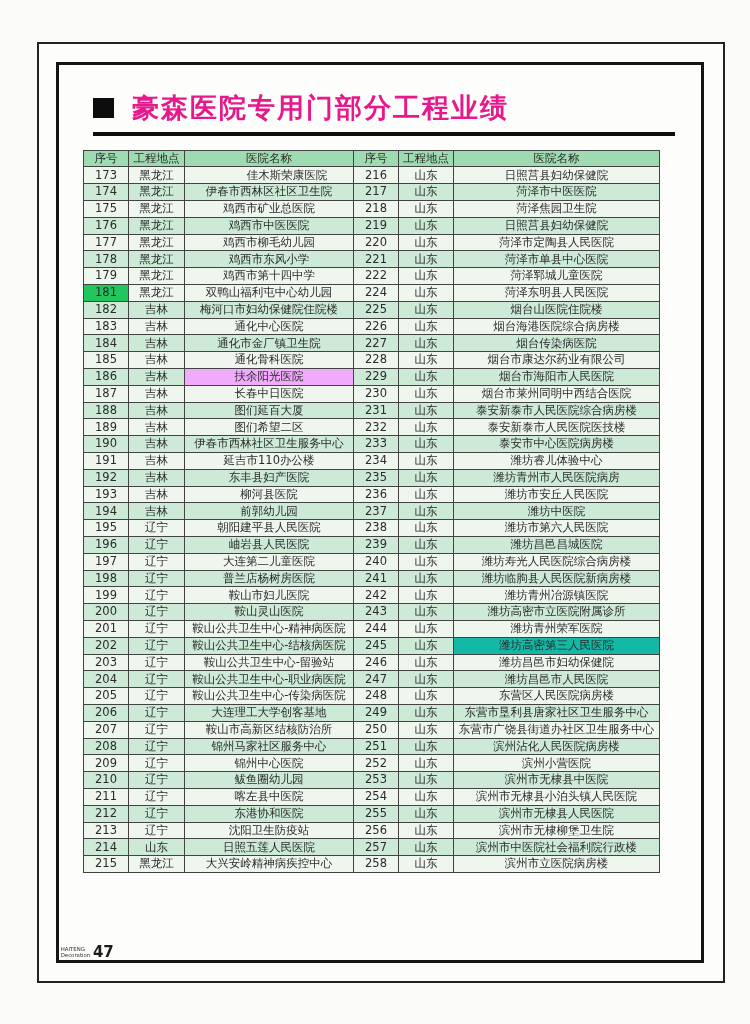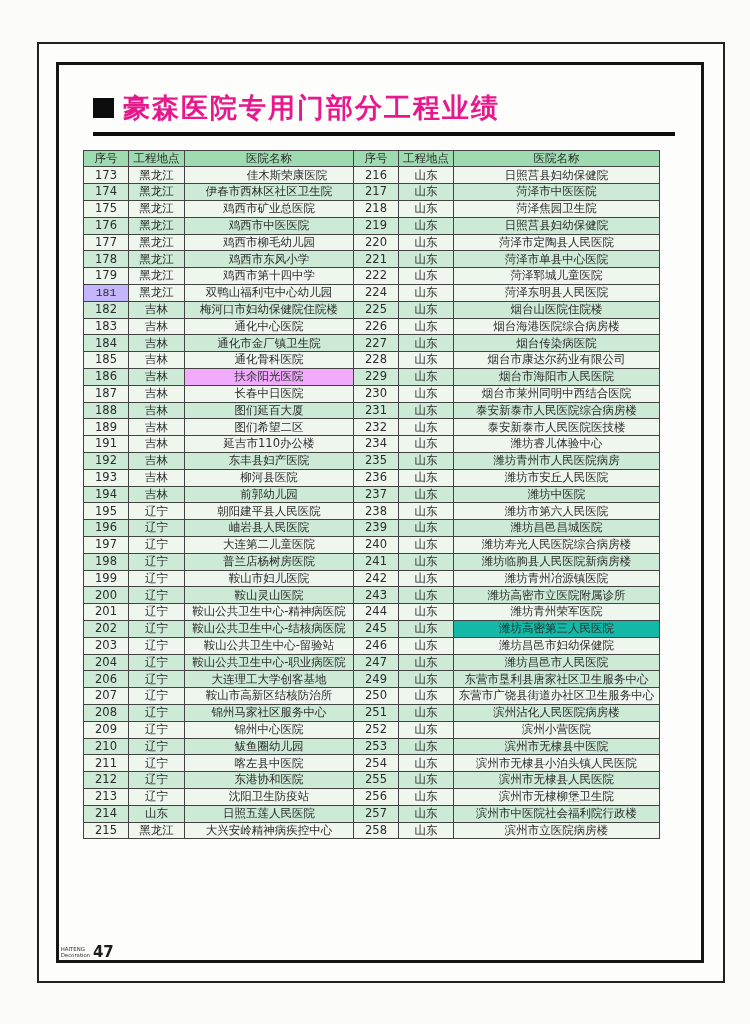--- a/index.html
+++ b/index.html
@@ -19,21 +19,21 @@
   .inner-frame {
     position: absolute;
     left: 17px; top: 18px;
     width: 648px; height: 901px;
     border: 3px solid #151515;
     background: #fdfdfc;
   }
   .title-wrap {
     display: flex;
     align-items: center;
-    gap: 9px;
+    gap: 18px;
     margin: 28px 26px 0 34px;
     padding-bottom: 9px;
     border-bottom: 4px solid #0d0d0d;
   }
   .title-square {
     width: 21px; height: 20px;
     background: #0d0d0d;
     flex: 0 0 auto;
   }
   .page-title {
@@ -164,21 +164,21 @@
           </tr>
           <tr>
             <td style="background: rgb(238, 246, 238);">179</td>
             <td style="background: rgb(238, 246, 238);">黑龙江</td>
             <td style="background: rgb(238, 246, 238);">鸡西市第十四中学</td>
             <td style="background: rgb(238, 246, 238);">222</td>
             <td style="background: rgb(238, 246, 238);">山东</td>
             <td style="background: rgb(238, 246, 238);">菏泽郓城儿童医院</td>
           </tr>
           <tr>
-            <td style="background: #c4b5fd; font-family: Liberation Mono, monospace;">181</td>
+            <td style="background: #22c55e;">181</td>
             <td style="background: rgb(238, 246, 238);">黑龙江</td>
             <td style="background: rgb(238, 246, 238);">双鸭山福利屯中心幼儿园</td>
             <td style="background: rgb(238, 246, 238);">224</td>
             <td style="background: rgb(238, 246, 238);">山东</td>
             <td style="background: rgb(238, 246, 238);">菏泽东明县人民医院</td>
           </tr>
           <tr>
             <td style="background: rgb(205, 234, 214);">182</td>
             <td style="background: rgb(205, 234, 214);">吉林</td>
             <td style="background: rgb(205, 234, 214);">梅河口市妇幼保健院住院楼</td>
@@ -236,20 +236,28 @@
           </tr>
           <tr>
             <td style="background: rgb(238, 246, 238);">189</td>
             <td style="background: rgb(238, 246, 238);">吉林</td>
             <td style="background: rgb(238, 246, 238);">图们希望二区</td>
             <td style="background: rgb(238, 246, 238);">232</td>
             <td style="background: rgb(238, 246, 238);">山东</td>
             <td style="background: rgb(238, 246, 238);">泰安新泰市人民医院医技楼</td>
           </tr>
           <tr>
+            <td style="background: rgb(205, 234, 214);">190</td>
+            <td style="background: rgb(205, 234, 214);">吉林</td>
+            <td style="background: rgb(205, 234, 214);">伊春市西林社区卫生服务中心</td>
+            <td style="background: rgb(205, 234, 214);">233</td>
+            <td style="background: rgb(205, 234, 214);">山东</td>
+            <td style="background: rgb(205, 234, 214);">泰安市中心医院病房楼</td>
+          </tr>
+          <tr>
             <td style="background: rgb(238, 246, 238);">191</td>
             <td style="background: rgb(238, 246, 238);">吉林</td>
             <td style="background: rgb(238, 246, 238);">延吉市110办公楼</td>
             <td style="background: rgb(238, 246, 238);">234</td>
             <td style="background: rgb(238, 246, 238);">山东</td>
             <td style="background: rgb(238, 246, 238);">潍坊睿儿体验中心</td>
           </tr>
           <tr>
             <td style="background: rgb(205, 234, 214);">192</td>
             <td style="background: rgb(205, 234, 214);">吉林</td>
@@ -346,20 +354,28 @@
             <td style="background: rgb(238, 246, 238);">山东</td>
             <td style="background: rgb(238, 246, 238);">潍坊昌邑市妇幼保健院</td>
           </tr>
           <tr>
             <td style="background: rgb(205, 234, 214);">204</td>
             <td style="background: rgb(205, 234, 214);">辽宁</td>
             <td style="background: rgb(205, 234, 214);">鞍山公共卫生中心-职业病医院</td>
             <td style="background: rgb(205, 234, 214);">247</td>
             <td style="background: rgb(205, 234, 214);">山东</td>
             <td style="background: rgb(205, 234, 214);">潍坊昌邑市人民医院</td>
+          </tr>
+          <tr>
+            <td style="background: rgb(238, 246, 238);">205</td>
+            <td style="background: rgb(238, 246, 238);">辽宁</td>
+            <td style="background: rgb(238, 246, 238);">鞍山公共卫生中心-传染病医院</td>
+            <td style="background: rgb(238, 246, 238);">248</td>
+            <td style="background: rgb(238, 246, 238);">山东</td>
+            <td style="background: rgb(238, 246, 238);">东营区人民医院病房楼</td>
           </tr>
           <tr>
             <td style="background: rgb(205, 234, 214);">206</td>
             <td style="background: rgb(205, 234, 214);">辽宁</td>
             <td style="background: rgb(205, 234, 214);">大连理工大学创客基地</td>
             <td style="background: rgb(205, 234, 214);">249</td>
             <td style="background: rgb(205, 234, 214);">山东</td>
             <td style="background: rgb(205, 234, 214);">东营市垦利县唐家社区卫生服务中心</td>
           </tr>
           <tr>

